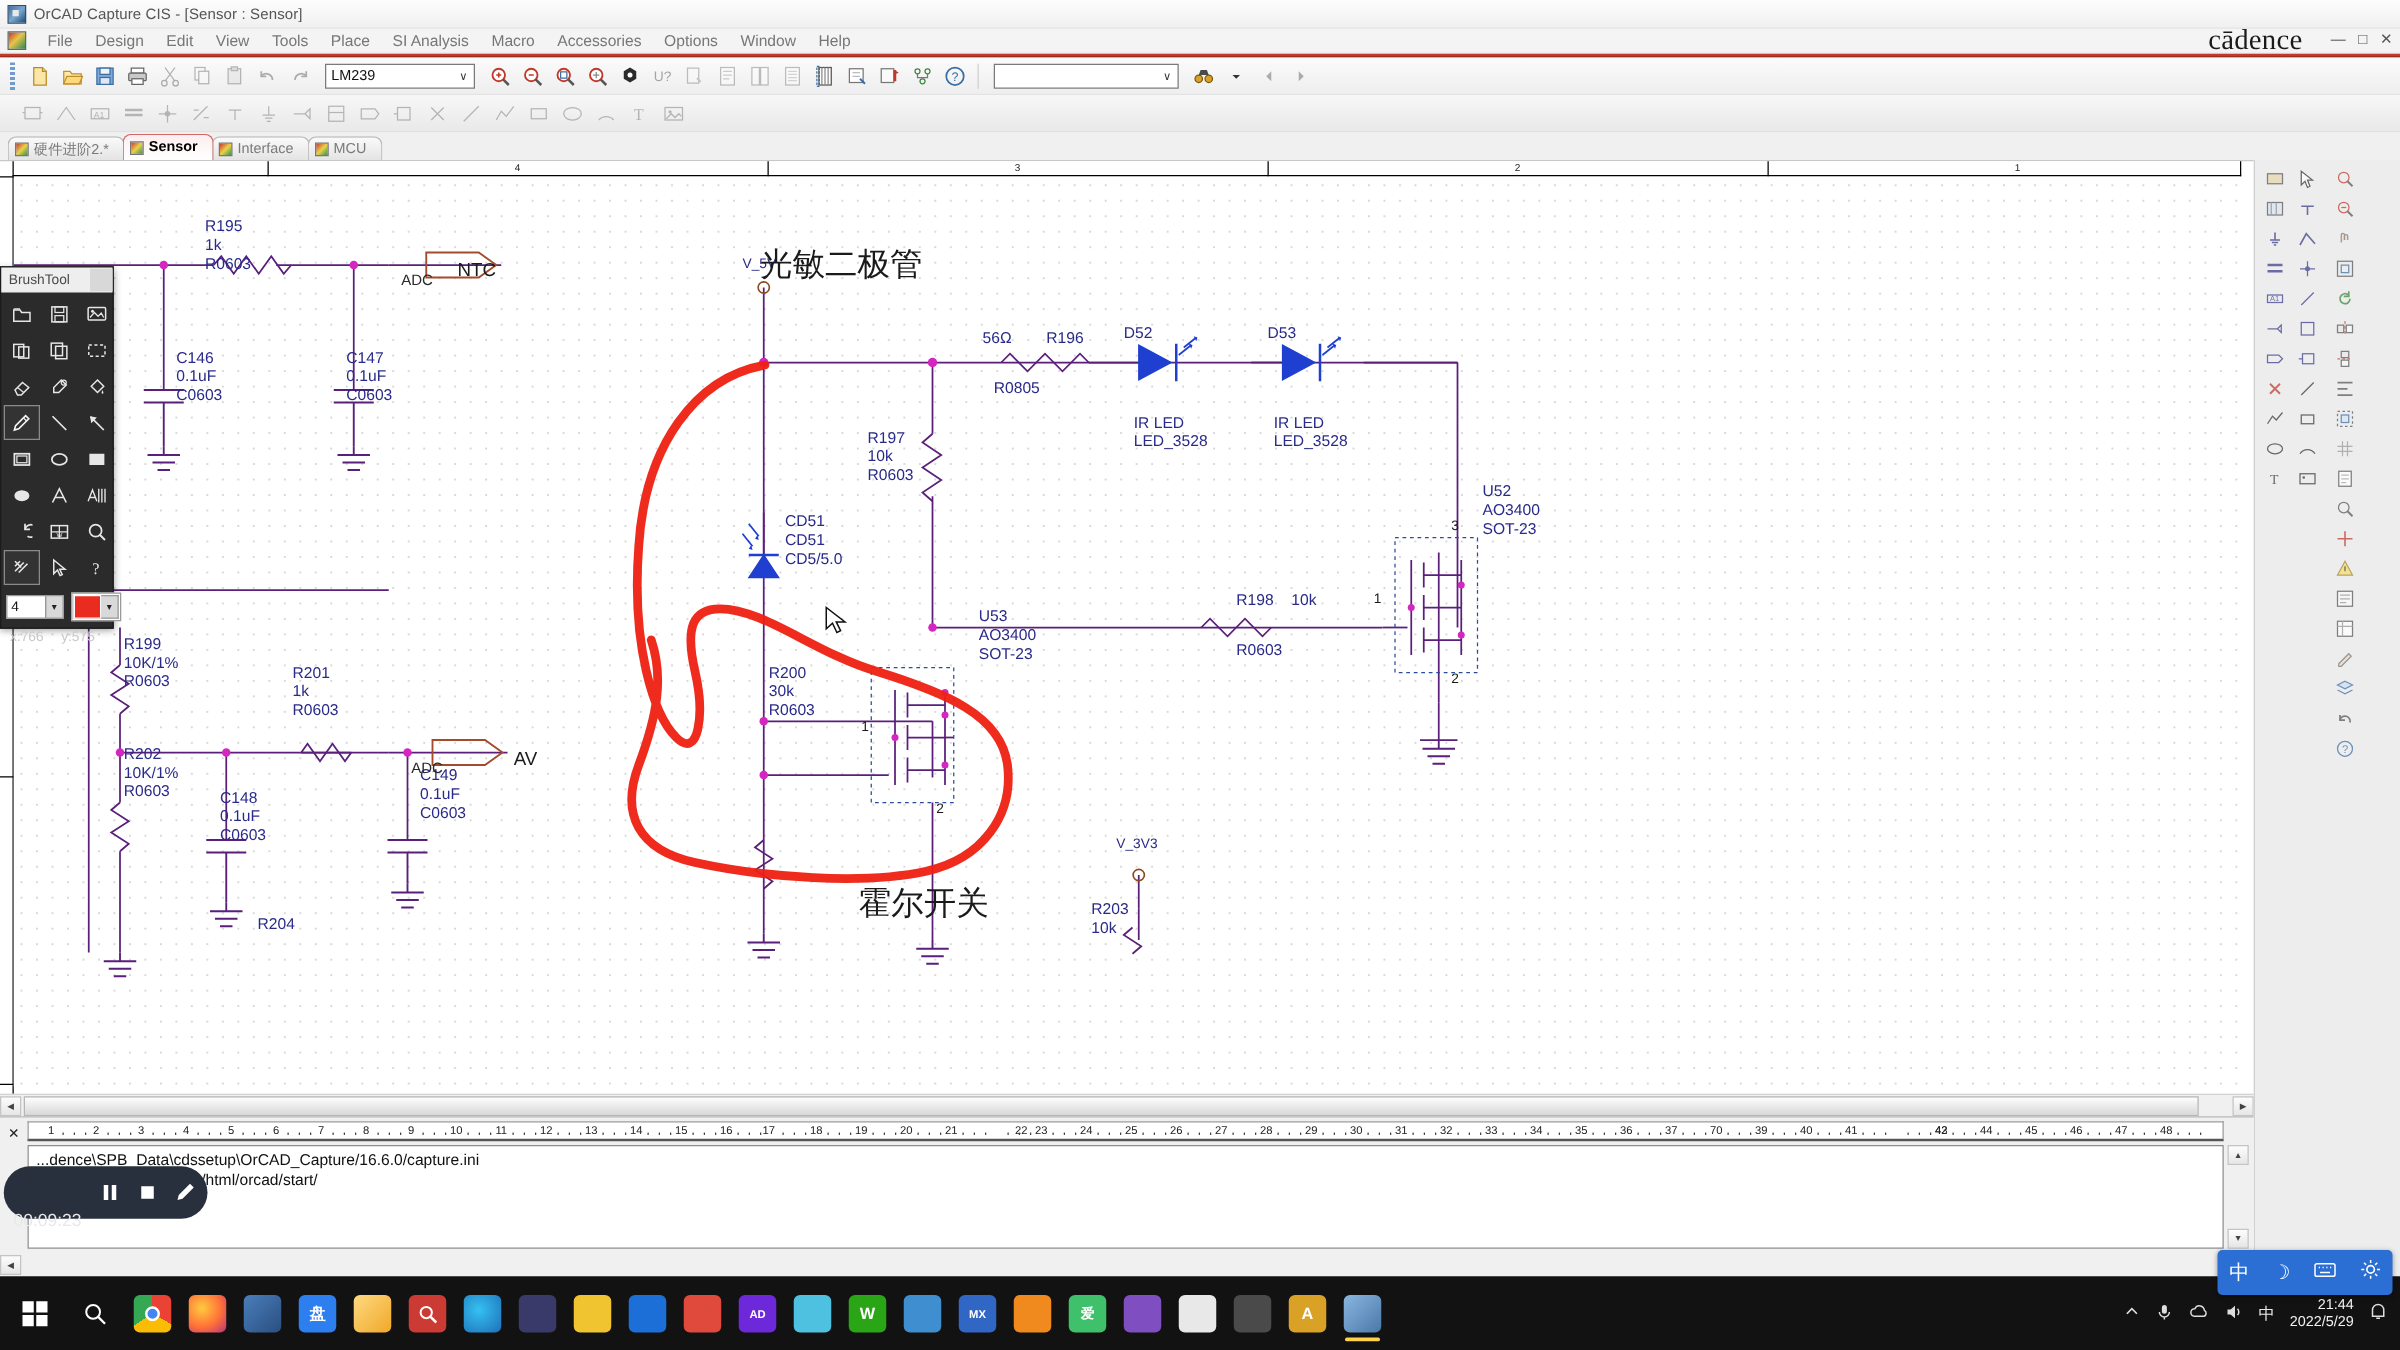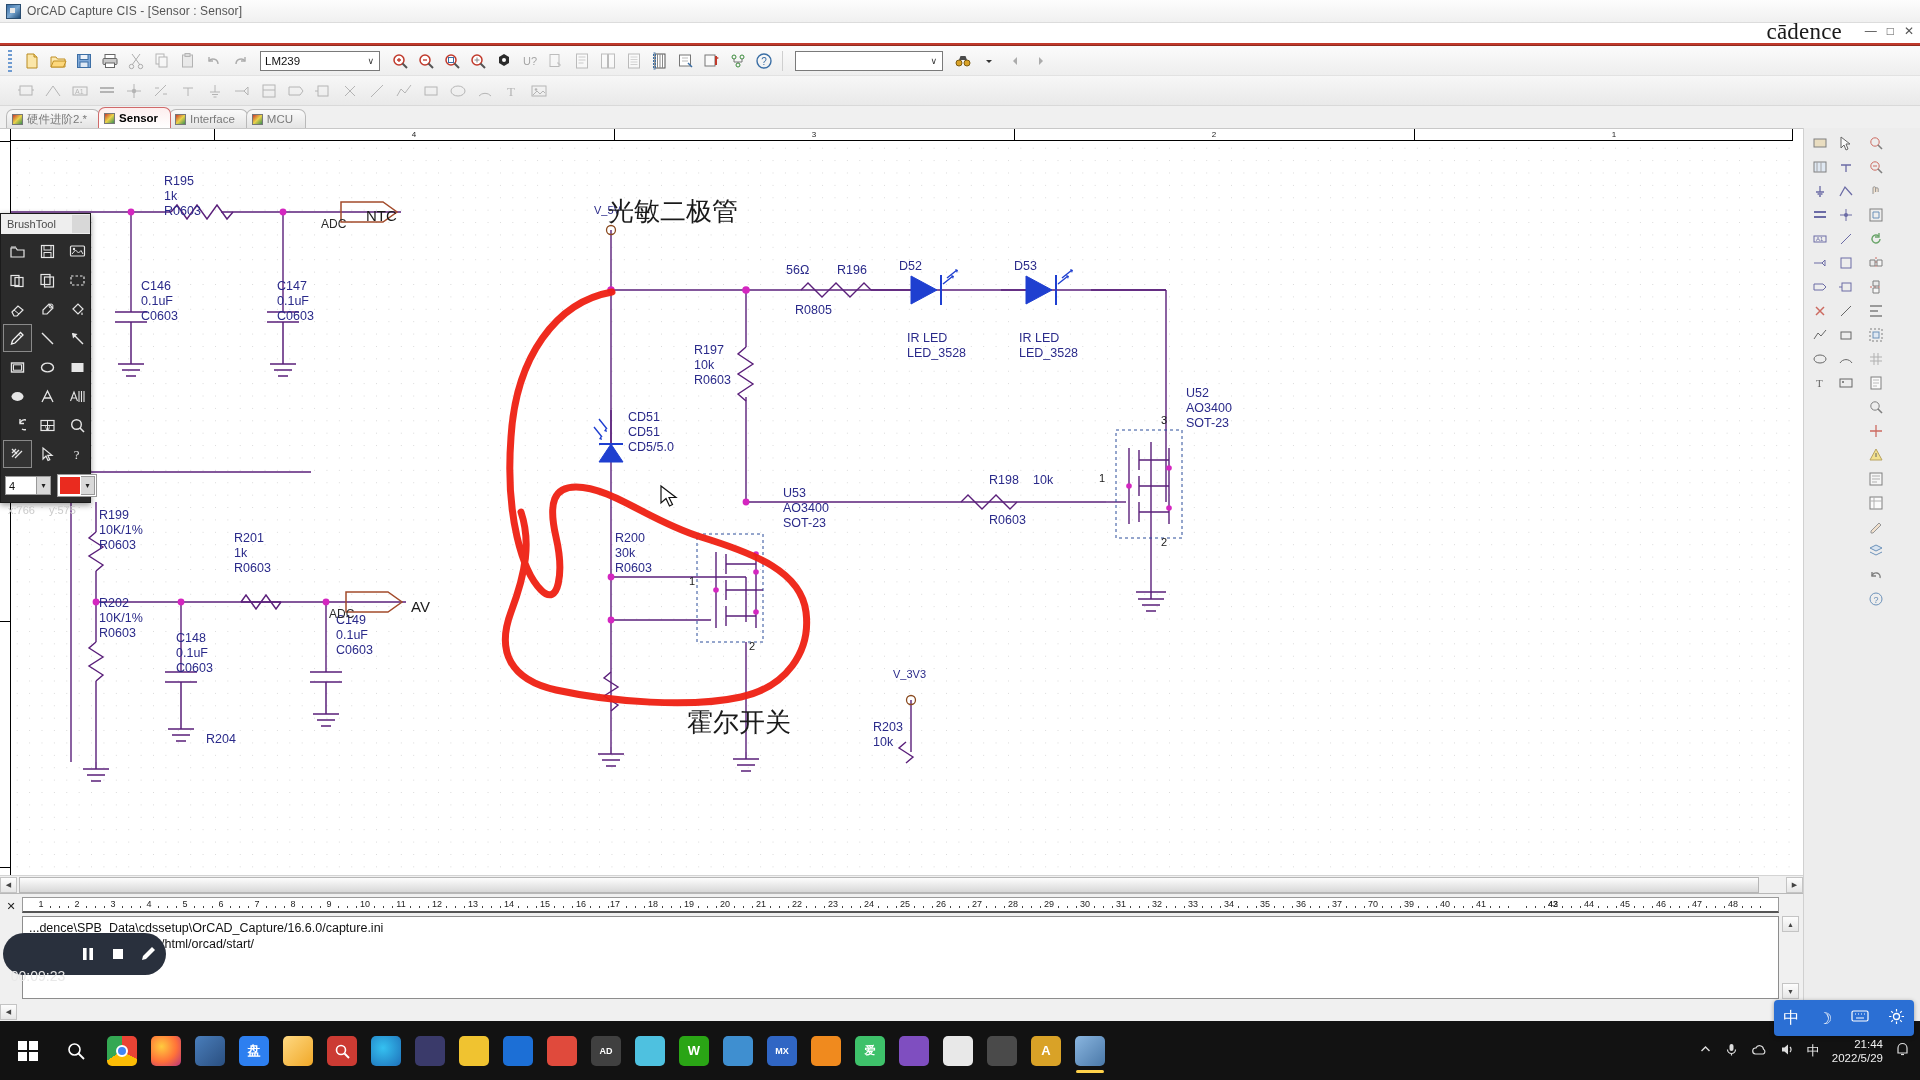--- a/index.html
+++ b/index.html
@@ -311,20 +311,35 @@
 </head>
 <body>
 
 <div id="app">
 
   <div class="titlebar">
     <div class="tb-icon"></div>
     <div class="tb-text">OrCAD Capture CIS - [Sensor : Sensor]</div>
   </div>
 
+  <div class="menubar">
+    <div class="mb-icon"></div>
+    <div class="menu-item">File</div>
+    <div class="menu-item">Design</div>
+    <div class="menu-item">Edit</div>
+    <div class="menu-item">View</div>
+    <div class="menu-item">Tools</div>
+    <div class="menu-item">Place</div>
+    <div class="menu-item">SI Analysis</div>
+    <div class="menu-item">Macro</div>
+    <div class="menu-item">Accessories</div>
+    <div class="menu-item">Options</div>
+    <div class="menu-item">Window</div>
+    <div class="menu-item">Help</div>
+  </div>
 
   <div class="cadence-logo">cādence</div>
   <div class="win-btns">
     <span>—</span>
     <span>□</span>
     <span>✕</span>
   </div>
 
   <div class="red-rule"></div>
   <div class="red-rule2"></div>
@@ -1432,21 +1447,21 @@
         <div class="bdot" style="left: 684px;"></div>
         <div class="bdot" style="left: 693px;"></div>
         <div class="bnum" style="left: 702px;">20</div>
         <div class="bdot" style="left: 711px;"></div>
         <div class="bdot" style="left: 720px;"></div>
         <div class="bdot" style="left: 729px;"></div>
         <div class="bnum" style="left: 738px;">21</div>
         <div class="bdot" style="left: 747px;"></div>
         <div class="bdot" style="left: 756px;"></div>
         <div class="bdot" style="left: 765px;"></div>
-        <div class="bnum" style="left: 774px;">22</div>
+        <div class="bnum" style="left: 794px;">22</div>
         <div class="bdot" style="left: 783px;"></div>
         <div class="bdot" style="left: 792px;"></div>
         <div class="bdot" style="left: 801px;"></div>
         <div class="bnum" style="left: 810px;">23</div>
         <div class="bdot" style="left: 819px;"></div>
         <div class="bdot" style="left: 828px;"></div>
         <div class="bdot" style="left: 837px;"></div>
         <div class="bnum" style="left: 846px;">24</div>
         <div class="bdot" style="left: 855px;"></div>
         <div class="bdot" style="left: 864px;"></div>
@@ -1650,21 +1665,21 @@
     <div class="tbapp">
         <div class="sq" style="background:#f0c330;"></div>
       </div>
     <div class="tbapp">
         <div class="sq" style="background:#1c6fd6;"></div>
       </div>
     <div class="tbapp">
         <div class="sq" style="background:#e04a3c;"></div>
       </div>
     <div class="tbapp">
-        <div class="sq" style="background:#404040;font-size:9px;">AD</div>
+        <div class="sq" style="background:#6d28d9;font-size:9px;">AD</div>
       </div>
     <div class="tbapp">
         <div class="sq" style="background:#4ec1e0;"></div>
       </div>
     <div class="tbapp">
         <div class="sq" style="background:#2aa515;">W</div>
       </div>
     <div class="tbapp">
         <div class="sq" style="background:#3f8fd0;"></div>
       </div>

